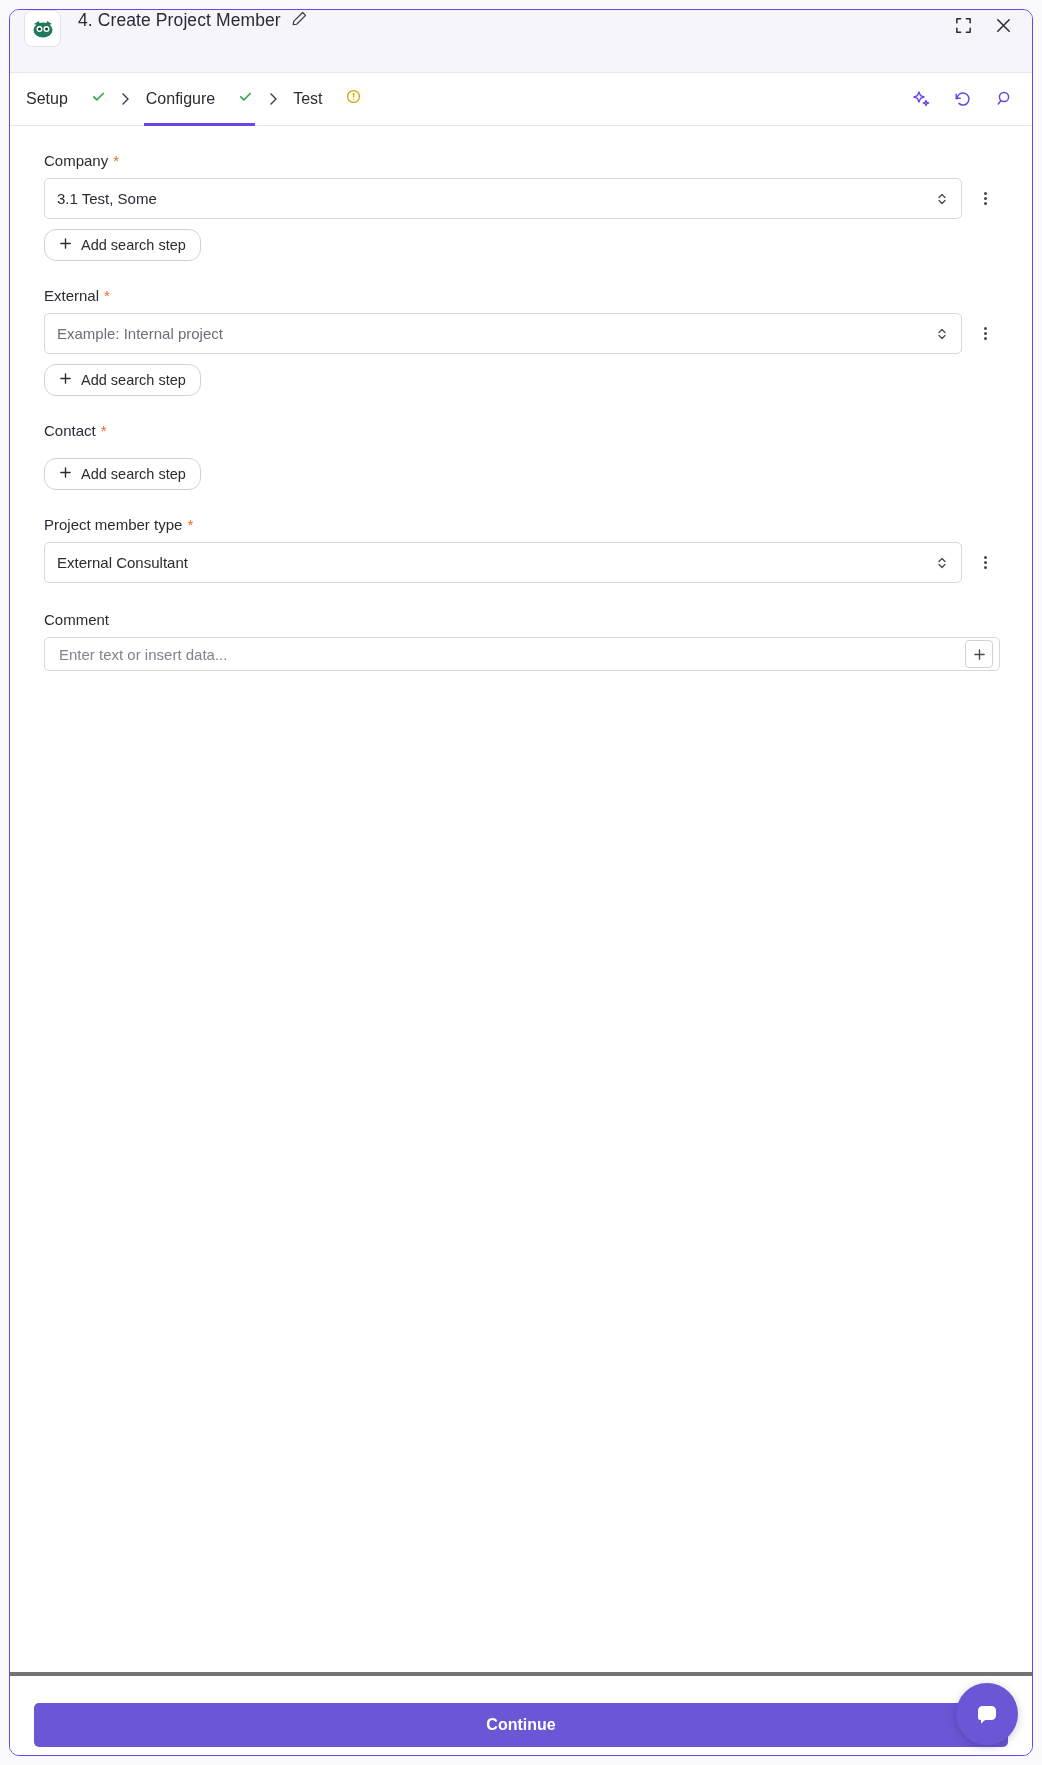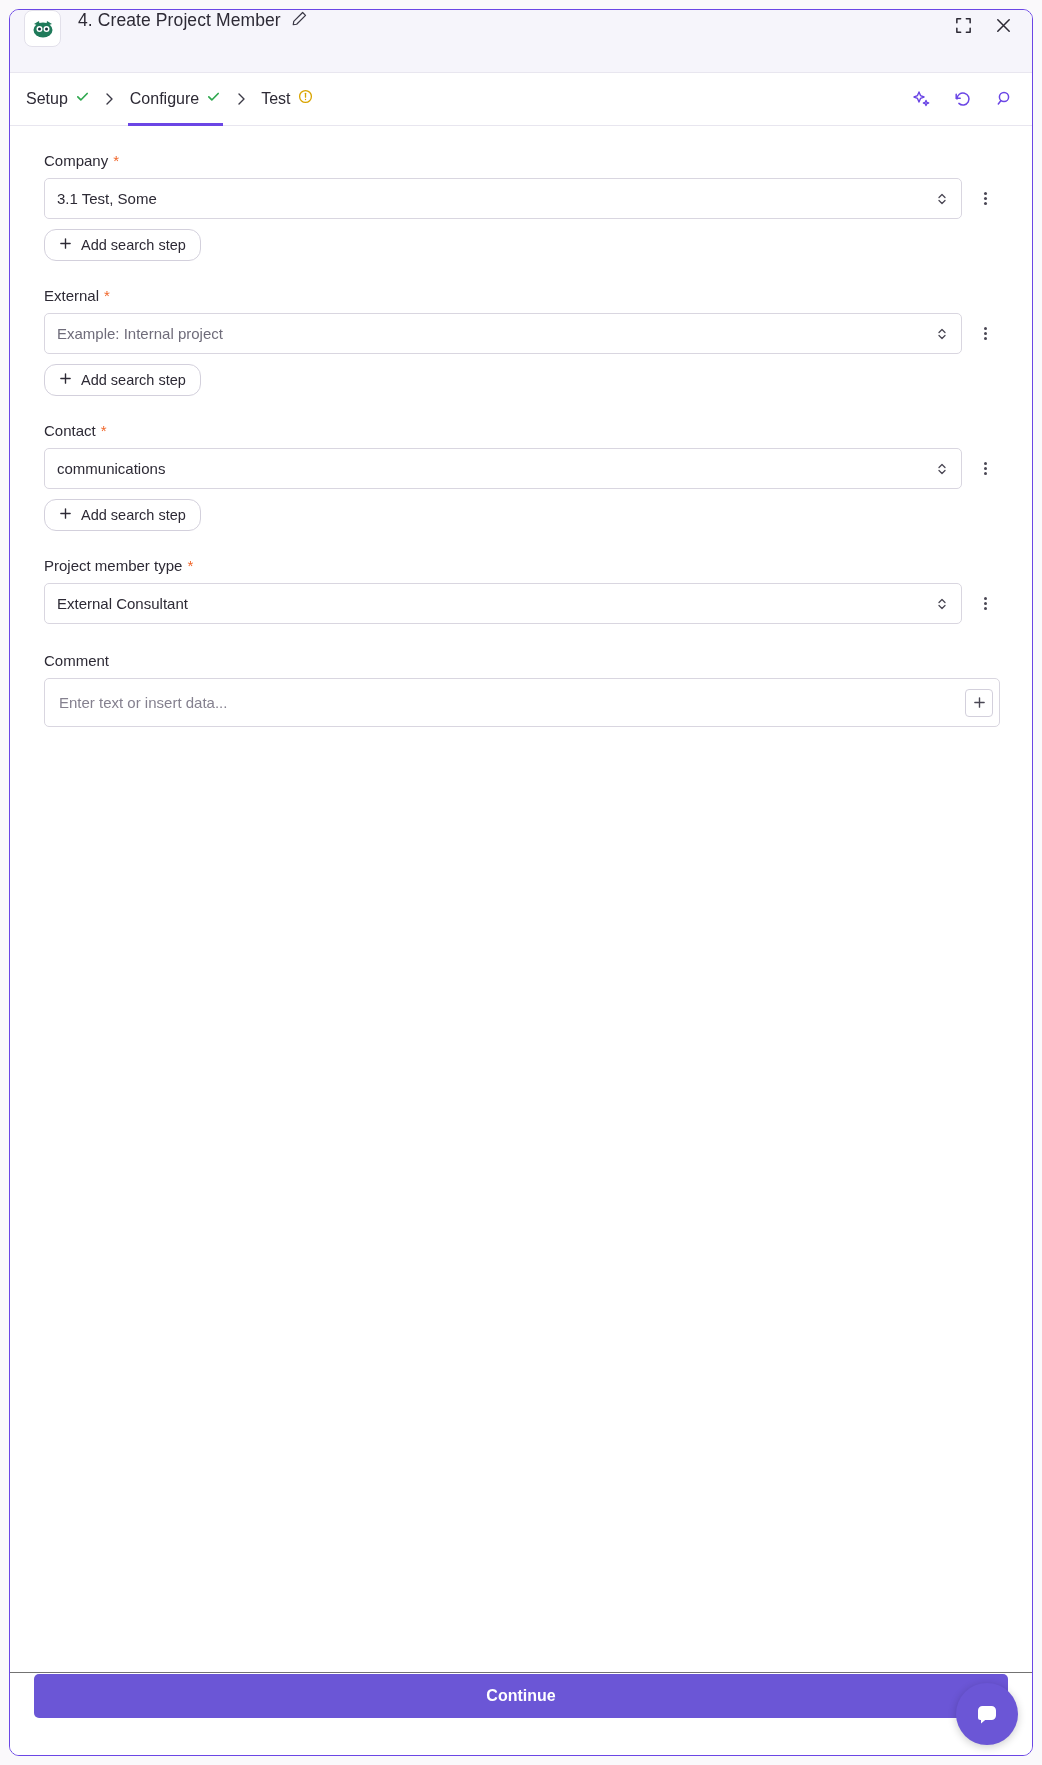--- a/index.html
+++ b/index.html
@@ -85,21 +85,21 @@
     background: #ffffff;
   }
   .steps {
     display: flex;
     align-items: center;
     gap: 0;
   }
   .step {
     display: flex;
     align-items: center;
-    gap: 7px;
+    gap: 23px;
     height: 100%;
     padding: 0 2px;
     font-size: 16px;
     color: #2d2a35;
     cursor: pointer;
     position: relative;
     border-bottom: 3px solid transparent;
     margin-bottom: -1px;
     text-align: center;
   }
@@ -207,21 +207,21 @@
     padding: 0 14px;
     font-size: 14.5px;
     color: #2d2a35;
     cursor: pointer;
   }
   .gap-after-field { height: 28px; }
   .gap-after-btn { height: 26px; }
 
   .textfield {
     margin-top: 0;
-    height: 49px;
+    height: 34px;
     border: 1px solid #d9d6e0;
     border-radius: 5px;
     background: #fff;
     display: flex;
     align-items: center;
     padding: 0 6px 0 12px;
     max-width: 964px;
   }
   .textfield input {
     flex: 1;
@@ -244,25 +244,25 @@
     justify-content: center;
     cursor: pointer;
     color: #4a4754;
     font-size: 17px;
     line-height: 1;
   }
 
   
   .footer {
     min-height: 83px;
-    border-top: 1px solid #737373;
+    border-top: 4px solid #737373;
     background: #ffffff;
     display: flex;
-    align-items: flex-start;
-    padding: 1px 24px;
+    align-items: flex-end;
+    padding: 8px 24px;
   }
   .continue-btn {
     flex: 1;
     height: 44px;
     background: #6b56d6;
     color: #fff;
     border: none;
     border-radius: 5px;
     font-size: 16px;
     font-weight: bold;
@@ -463,38 +463,20 @@
         </button>
       </div>
 
       <div class="gap-after-btn"></div>
 
       <div class="field">
         <div class="field-label">
           <span>Contact</span>
           <span class="req">*</span>
         </div>
-        <div class="control-row">
-          <div class="select-box">
-            <span class="select-value">communications</span>
-            <span class="updown">
-              <svg width="12" height="16" viewBox="0 0 12 16" fill="none" stroke="#4a4754" stroke-width="1.3" stroke-linecap="round" stroke-linejoin="round">
-                <path d="M3 6.5L6 3.5l3 3"></path>
-                  <path d="M3 9.5l3 3 3-3"></path>
-              </svg>
-            </span>
-          </div>
-          <div class="kebab">
-            <span>
-                <span class="dot"></span>
-                <span class="dot"></span>
-                <span class="dot"></span>
-              </span>
-          </div>
-        </div>
         <button class="add-step-btn">
           <span>
             <svg width="13" height="13" viewBox="0 0 14 14" fill="none" stroke="#2d2a35" stroke-width="1.5" stroke-linecap="round">
               <path d="M7 2v10M2 7h10"></path>
             </svg>
           </span>
           <span>Add search step</span>
         </button>
       </div>
 

